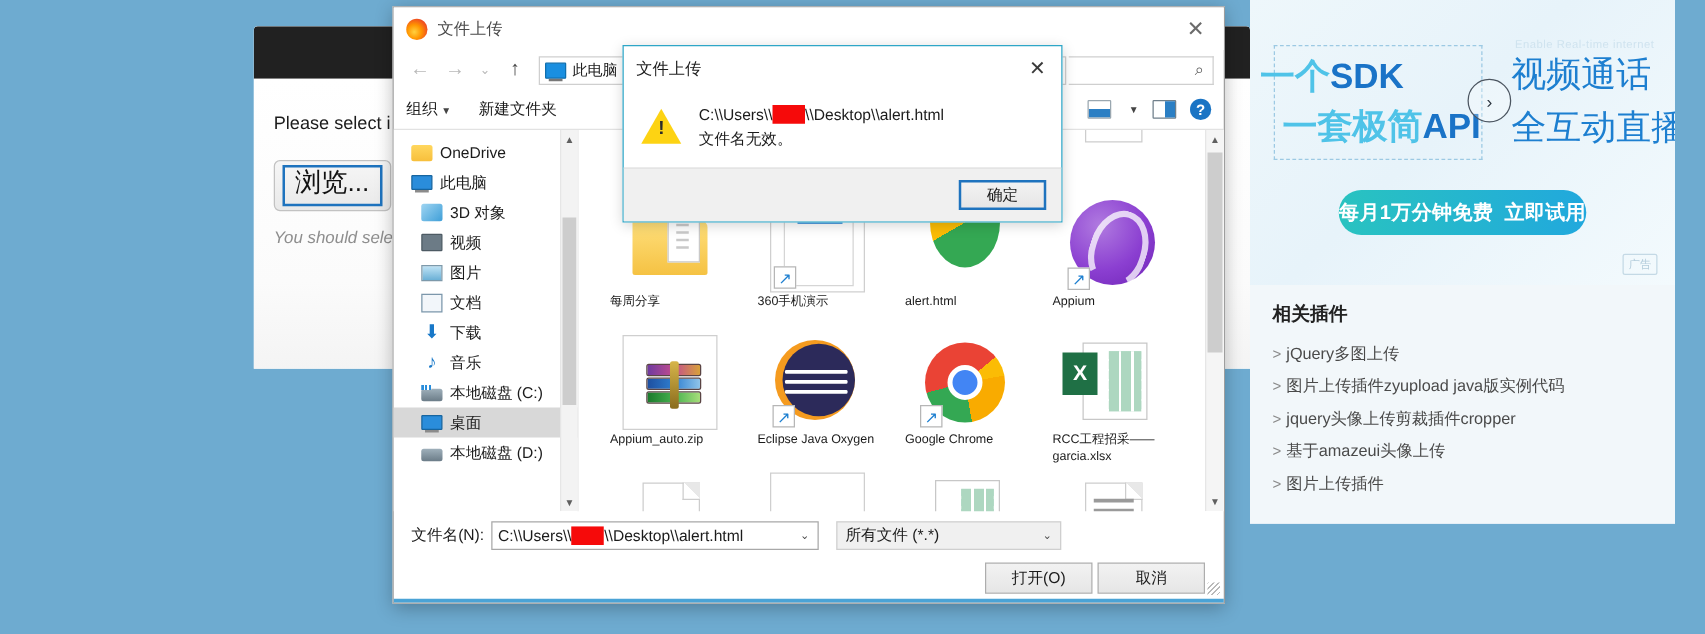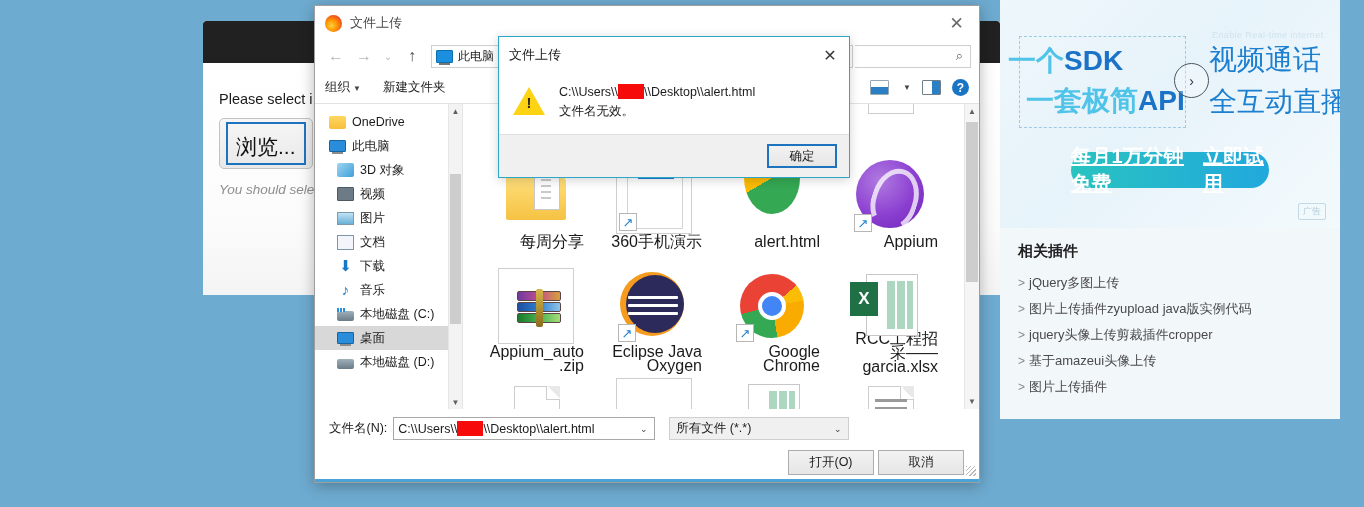--- a/index.html
+++ b/index.html
@@ -37,21 +37,21 @@
     padding: 6px 12px;
     font-size: 19px;
     color: #111;
     line-height: 1.08;
   }
   .browse-btn {
     padding: 3px 6px;
   }
   .browse-inner {
     border: 2px solid #1e73be;
-    padding: 12px 8px 4px 8px;
+    padding: 2px 8px 4px 8px;
     display: inline-block;
     font-size: 21px;
   }
   .upload-btn { margin-top: 12px; padding: 5px 14px 7px 14px; font-size: 21px; }
   .hint-text {
     margin-top: 13px; font-size: 13.5px; font-style: italic; color: #8e8e8e;
     white-space: nowrap;
   }
 
   
@@ -85,24 +85,23 @@
   .ad-arrow {
     position: absolute; left: 174px; top: 63px; width: 35px; height: 35px;
     border-radius: 50%; border: 1.5px solid #4b5560;
     display: flex; align-items: center; justify-content: center;
     font-size: 14px; color: #2d3640; background: rgba(255,255,255,.25);
   }
   .ad-cta {
     position: absolute; left: 71px; top: 152px;
     width: 198px; height: 36px; border-radius: 18px;
     background: linear-gradient(90deg,#29c3c0 0%, #21a8dd 100%);
-    color: #fff; font-size: 20px; font-weight: bold;
+    color: #fff; font-size: 16px; font-weight: bold;
     display: flex; align-items: center; justify-content: center;
     letter-spacing: .3px;
-    text-decoration: underline;
   }
   .ad-cta span.sp { display: inline-block; width: 9px; }
   .ad-tag {
     position: absolute; right: 14px; bottom: 8px;
     border: 1px solid #c4d9e5; color: #b4cddc;
     font-size: 9px; padding: 1px 4px; border-radius: 2px;
   }
 
   .plugins {
     padding: 14px 18px 0 18px;
@@ -230,21 +229,21 @@
   .fd-files {
     flex: 1; position: relative; background: #fff; overflow: hidden;
   }
   .file-grid {
     display: grid; grid-template-columns: repeat(4, 1fr);
     padding: 2px 14px 0 14px; position: absolute; top: -62px; left: 0; right: 16px;
   }
   .file-cell { height: 110px; display: flex; flex-direction: column; align-items: center; padding-top: 4px; }
   .file-ico { width: 76px; height: 76px; position: relative; }
   .file-label {
-    font-size: 16px; color: #1b1b1b; text-align: right; line-height: 14px;
+    font-size: 10px; color: #1b1b1b; text-align: left; line-height: 14px;
     width: 96px; word-break: break-word; margin-top: 1px;
   }
   .shortcut {
     position: absolute; left: 2px; bottom: 2px; width: 18px; height: 18px;
     background: #fff; border: 1px solid #b6b6b6;
     display: flex; align-items: center; justify-content: center;
     color: #1d7fd0; font-size: 13px; line-height: 1;
   }
   .sel-box { border: 1px solid #cfcfcf; background: #fff; }
 

